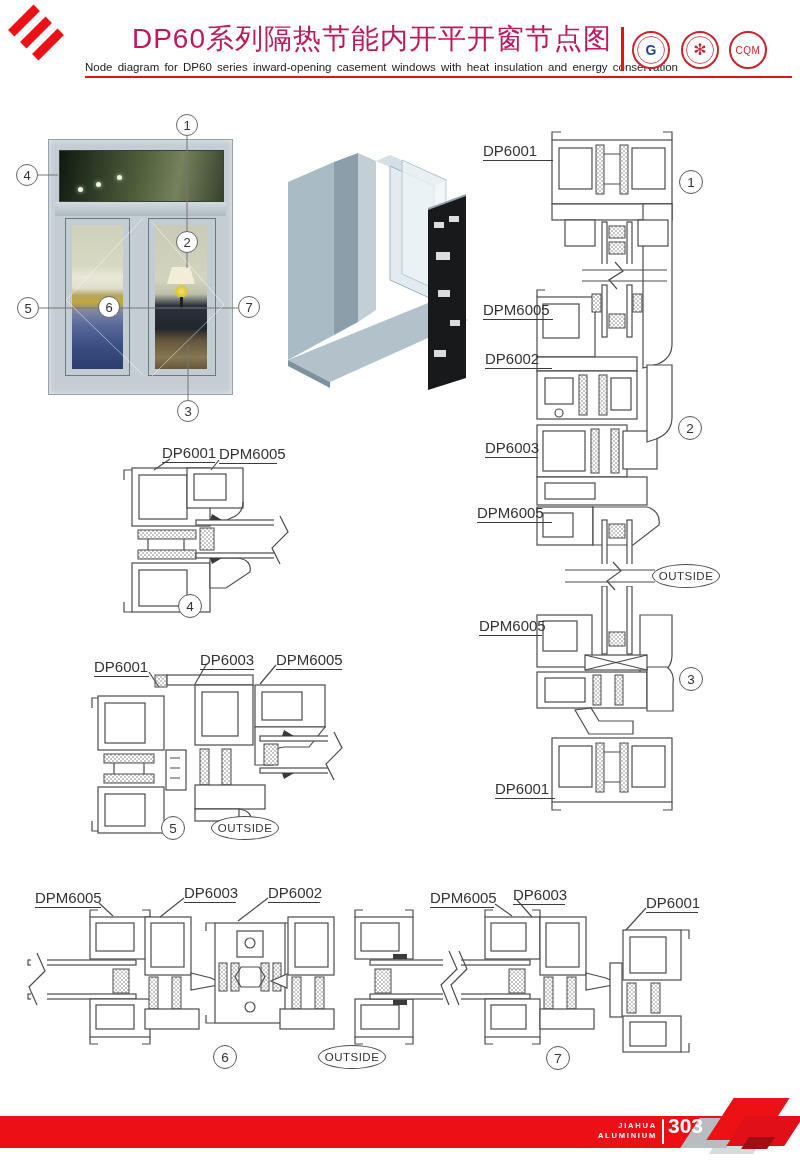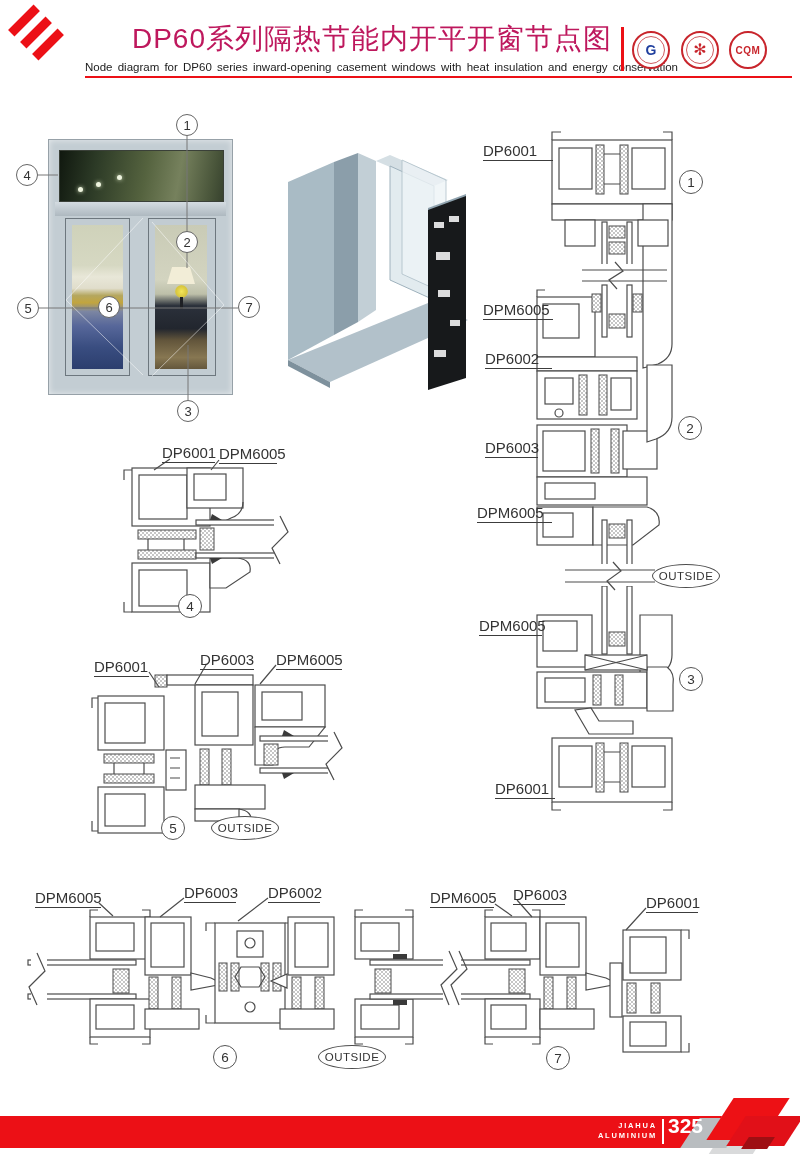--- a/index.html
+++ b/index.html
@@ -12,21 +12,21 @@
   #hdr-title{font-size:28px;font-weight:normal;color:#be185d;letter-spacing:1px;white-space:nowrap;}
   #hdr-sub{font-size:11.5px;color:#1c1c1c;margin-top:3px;white-space:nowrap;word-spacing:2px;}
   #hdr-rule{position:absolute;left:85px;top:76px;width:707px;height:2px;background:#ec1016;}
   #hdr-sep{position:absolute;left:621px;top:27px;width:3px;height:44px;background:#ec1016;}
   .logo{position:absolute;top:31px;width:38px;height:38px;border:2.2px solid #c8252c;border-radius:50%;
         box-sizing:border-box;display:flex;align-items:center;justify-content:center;background:#fff;}
   .logo .inner{width:26px;height:26px;border:1px solid #d05a60;border-radius:50%;
         display:flex;align-items:center;justify-content:center;}
   .logo-g{color:#1f3f9e;font-weight:bold;font-size:14px;}
   .logo-star{color:#c8252c;font-size:16px;line-height:16px;}
-  .logo-cqm{color:#c8252c;font-weight:bold;font-size:10px;letter-spacing:.5px;}
+  .logo-cqm{color:#c8252c;font-weight:normal;font-size:10px;letter-spacing:.5px;}
   
   #photo{position:absolute;left:48px;top:139px;width:185px;height:256px;background:#c3cdd3;
          border:1px solid #97a1a8;box-sizing:border-box;box-shadow:inset 0 0 6px rgba(255,255,255,.6);}
   #transom{position:absolute;left:10px;top:10px;width:163px;height:50px;border:1px solid #3a4038;
            background:linear-gradient(100deg,#10180f 0%,#2c3a26 22%,#55633f 52%,#76815d 72%,#49553a 92%,#37422e 100%);}
   .spot{position:absolute;width:5px;height:5px;border-radius:50%;background:#eef4df;box-shadow:0 0 4px #d8e3c2;}
   #midrail{position:absolute;left:6px;top:62px;width:171px;height:14px;background:linear-gradient(180deg,#d4dce1,#aeb9c0);}
   .sashf{position:absolute;top:78px;height:158px;background:#c2ccd2;border:1px solid #6d777e;box-sizing:border-box;}
   .glassL{position:absolute;left:6px;top:6px;width:51px;height:144px;
           background:linear-gradient(180deg,#cfd2ba 0%,#d6d8c2 28%,#e8e7d8 36%,#e0ddcb 44%,#b5a75f 49%,#c2a53e 54%,#88x 0,#7c86a2 60%,#57679a 70%,#394d80 85%,#2c3e6e 100%);}
@@ -437,20 +437,20 @@
   <div class="oval" style="left:318px;top:1045px;">
       <span>OUTSIDE</span>
     </div>
 
   <div id="fbar"></div>
   <div id="fbrand">
     <div>JIAHUA</div>
     <div>ALUMINIUM</div>
   </div>
   <div id="fdiv"></div>
-  <div id="fpage">325</div>
+  <div id="fpage">303</div>
   <div class="pgram" style="left:714px;top:1138px;width:44px;height:16px;background:#d9dadb;z-index:1;"></div>
   <div class="pgram" style="left:690px;top:1118px;width:46px;height:30px;background:#b9bdc0;z-index:2;"></div>
   <div class="pgram" style="left:720px;top:1098px;width:56px;height:42px;background:#ed1115;z-index:3;"></div>
   <div class="pgram" style="left:736px;top:1116px;width:58px;height:30px;background:#e11018;z-index:4;"></div>
   <div class="pgram" style="left:745px;top:1137px;width:26px;height:12px;background:#9e0f13;z-index:5;"></div>
 
 </div>
 
 </body></html>

